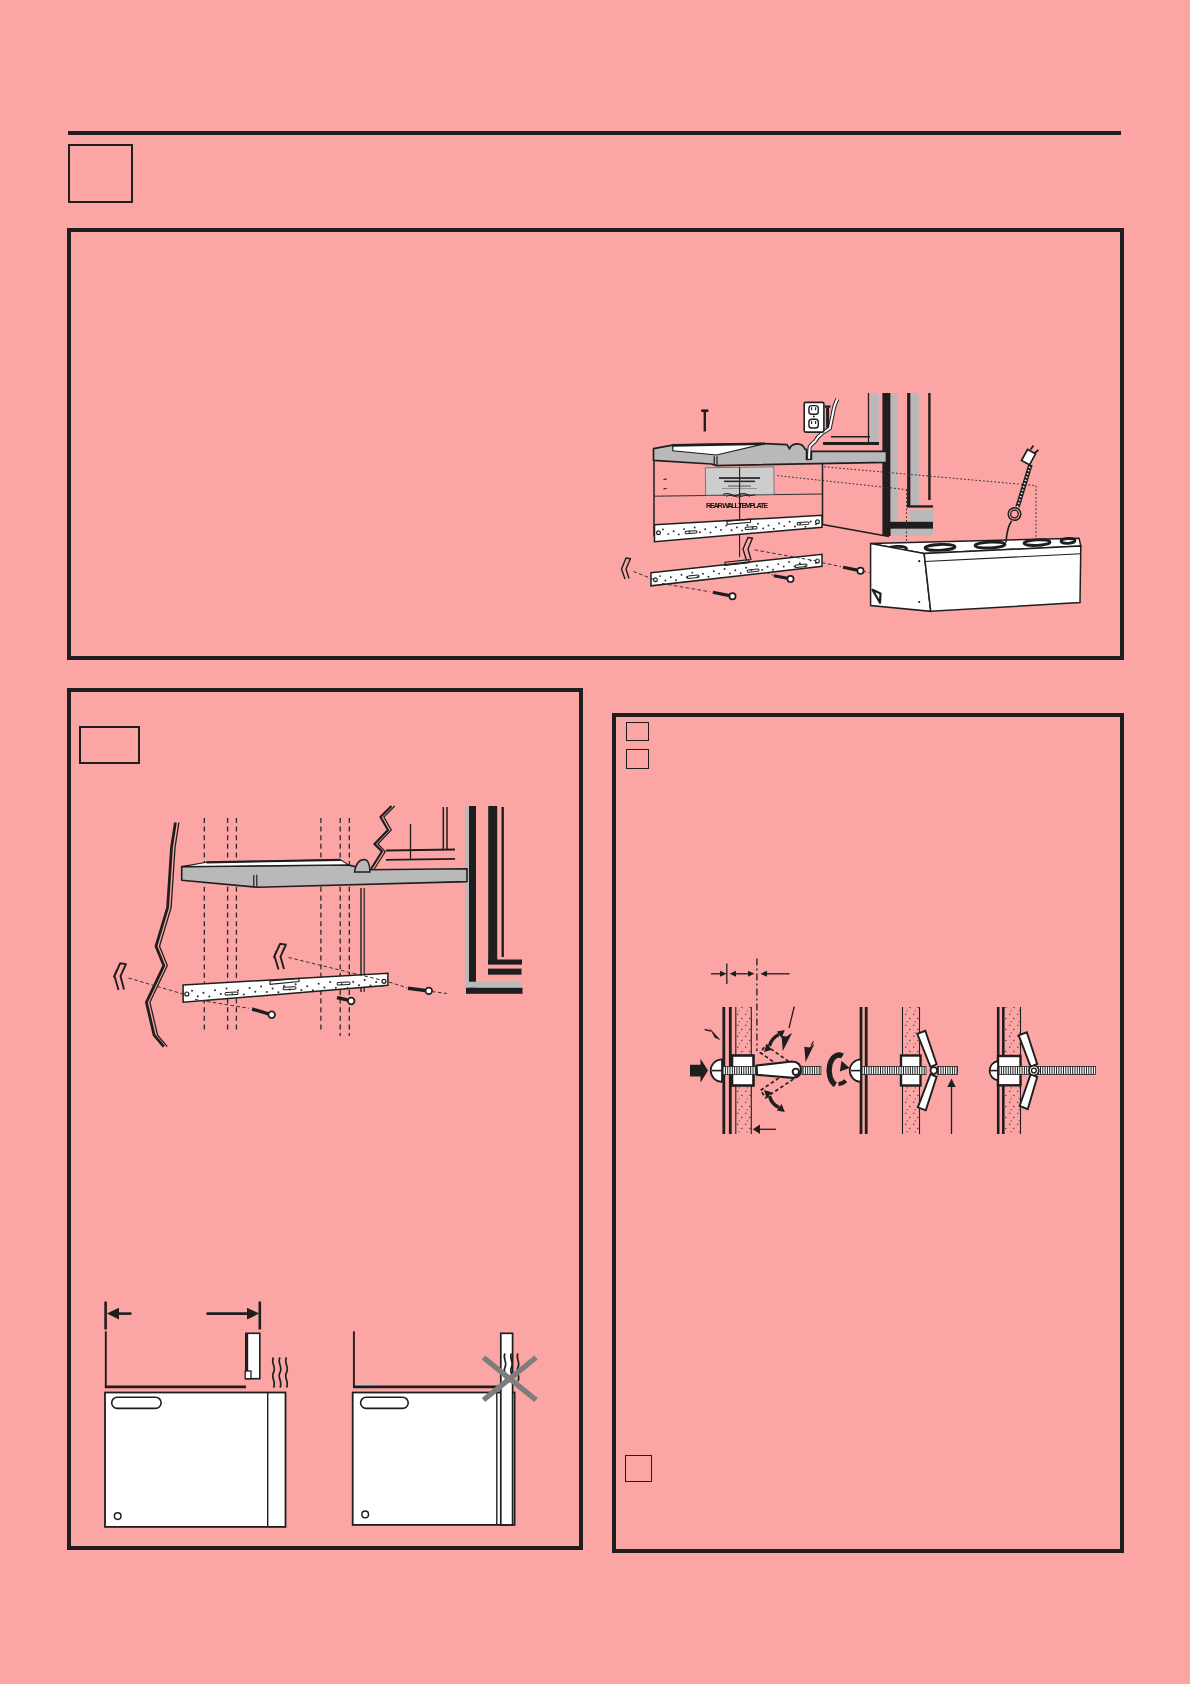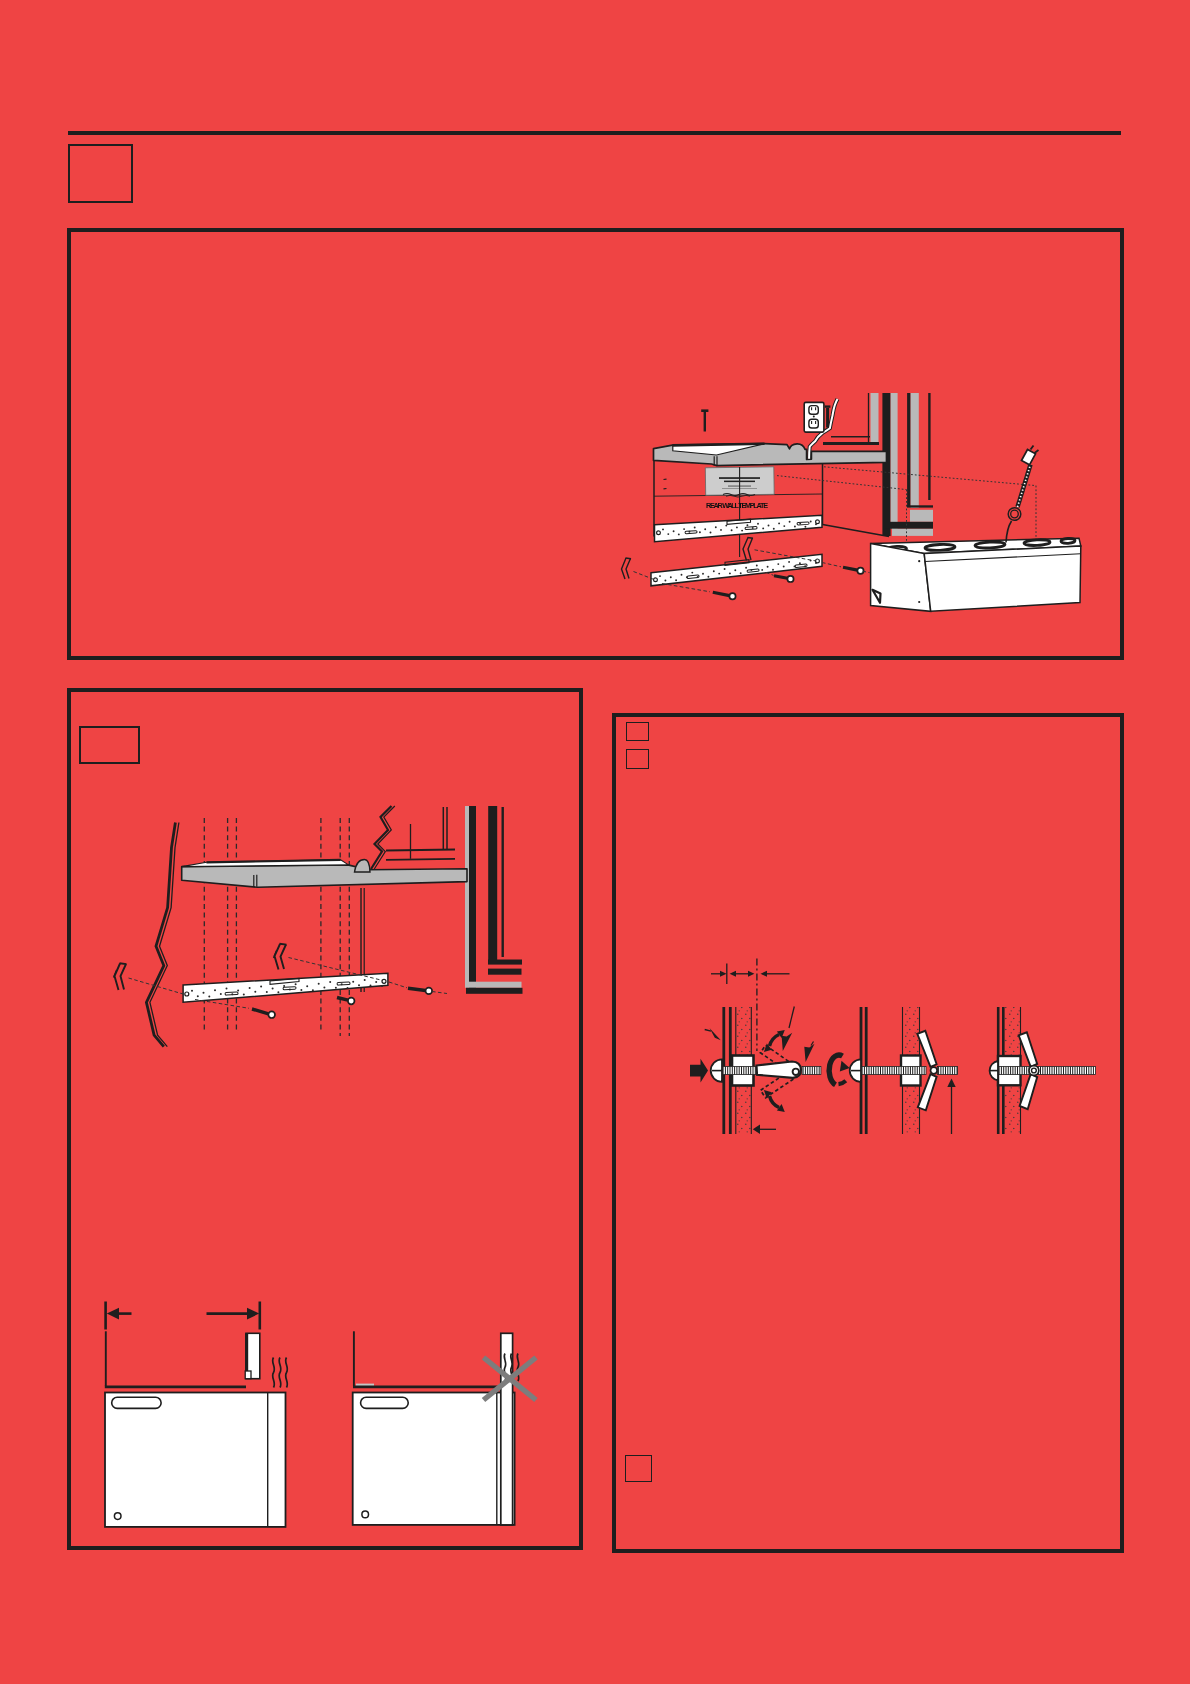--- a/index.html
+++ b/index.html
@@ -1,16 +1,16 @@
 <!DOCTYPE html>
 <html><head>
 <meta charset="utf-8">
 <style>
 html,body{margin:0;padding:0;background:#ffffff;}
-#page{position:relative;width:1190px;height:1684px;background:#ef4444;overflow:hidden;font-family:"Liberation Sans",sans-serif;}
+#page{position:relative;width:1190px;height:1684px;background:#fca5a5;overflow:hidden;font-family:"Liberation Sans",sans-serif;}
 .abs{position:absolute;}
 </style>
 </head>
 <body>
 <div id="page">
 
 <div class="abs" style="left:68px;top:131px;width:1053px;height:4px;background:#1e1e1e"></div>
 
 <div class="abs" style="left:68px;top:144px;width:61px;height:55px;border:2px solid #1e1e1e"></div>
 

